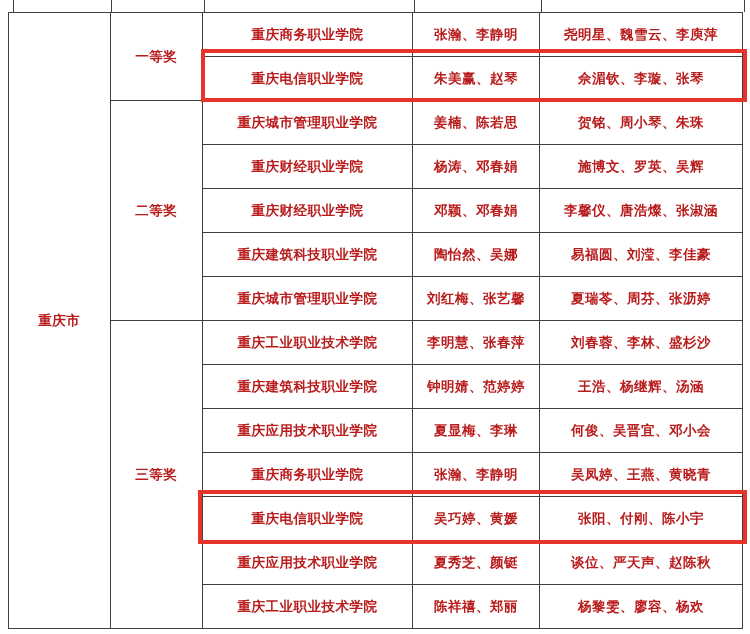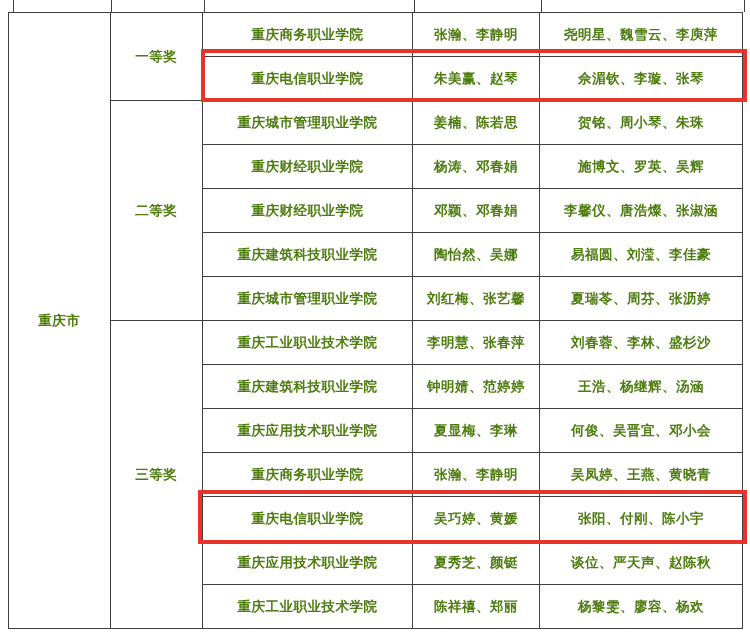--- a/index.html
+++ b/index.html
@@ -44,21 +44,21 @@
     border: 1px solid #3a3a3a;
   }
   table.results td {
     border: 1px solid #3f3f3f;
     text-align: center;
     vertical-align: middle;
     height: 43px;
     padding: 0 2px;
     font-size: 13.5px;
     font-weight: bold;
-    color: #4d7c0f;
+    color: #b91c1c;
     letter-spacing: 0.5px;
     overflow: hidden;
     white-space: nowrap;
   }
   .col-region   { width: 101px; }
   .col-award    { width: 92px;  }
   .col-school   { width: 209px; }
   .col-teachers { width: 126px; }
   .col-students { width: 202px; }
 

